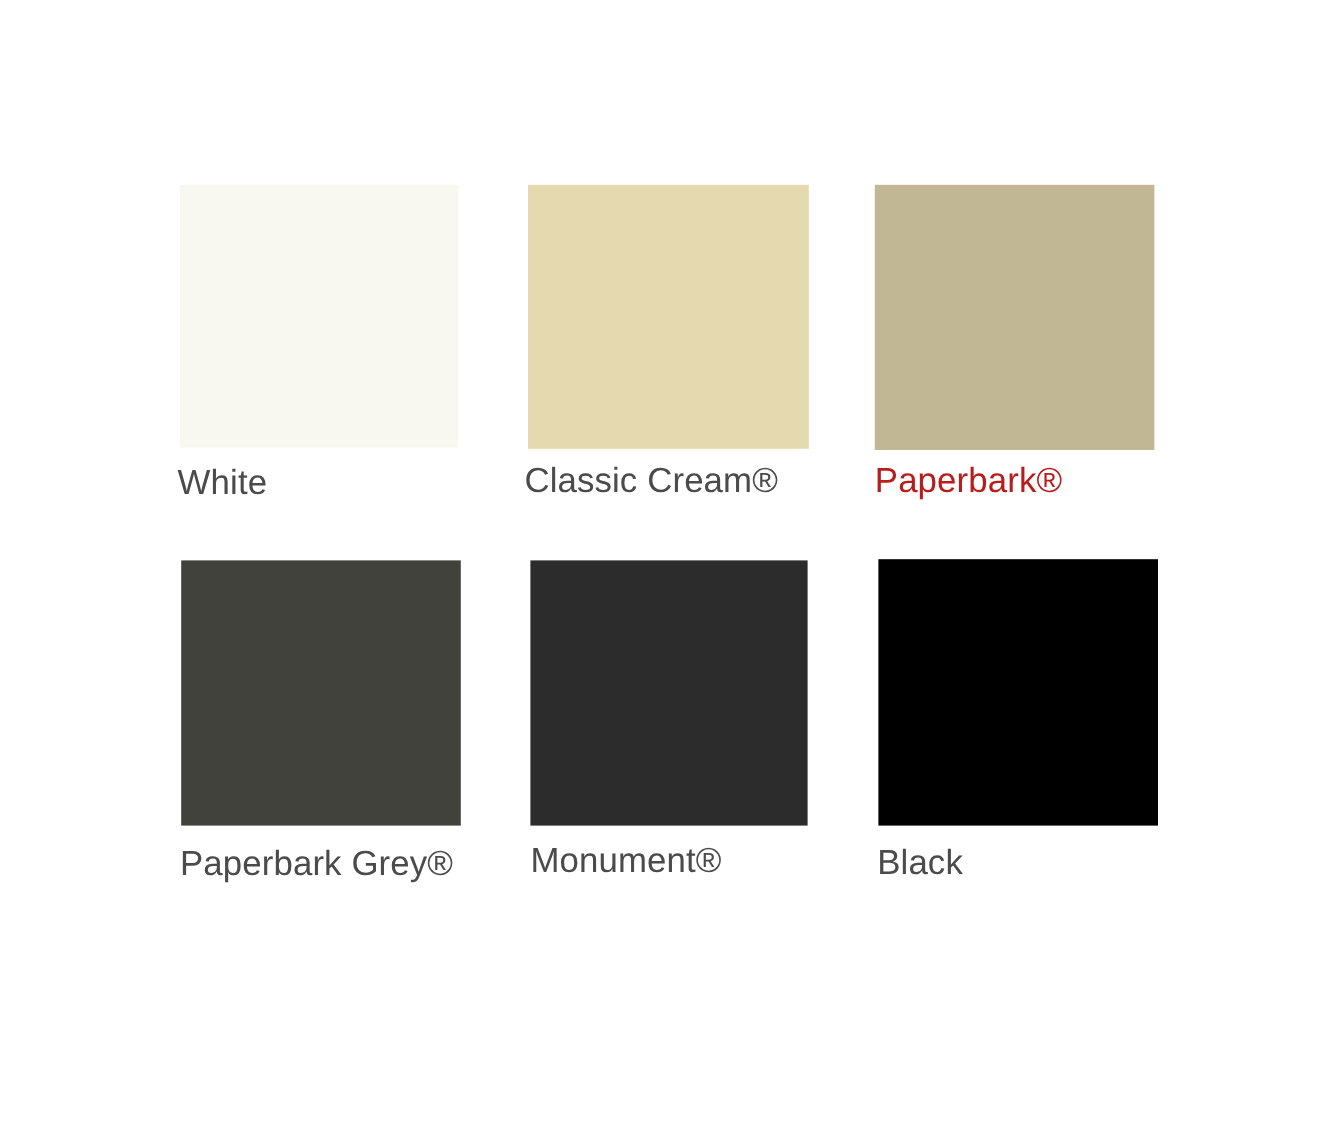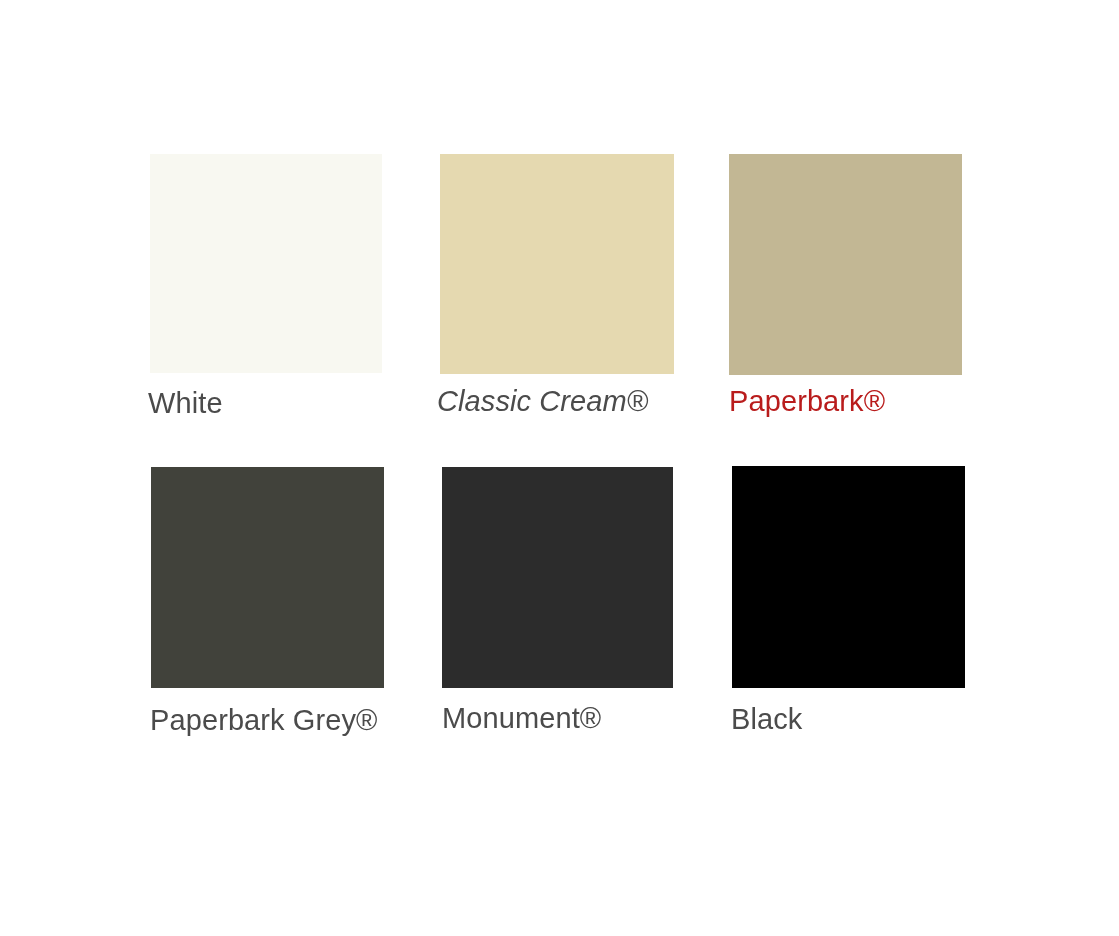--- a/index.html
+++ b/index.html
@@ -81,21 +81,21 @@
     <div class="swatch-chip-box chip-r1c1">
       <span class="swatch-chip" style="background-color: rgb(248, 248, 241);"></span>
     </div>
     <div class="swatch-label label-r1c1" style="color: rgb(75, 75, 75);">White</div>
   </div>
 
   <div class="swatch-item">
     <div class="swatch-chip-box chip-r1c2">
       <span class="swatch-chip" style="background-color: rgb(229, 217, 176);"></span>
     </div>
-    <div class="swatch-label label-r1c2" style="color: rgb(75, 75, 75); font-style: italic;">Classic Cream®</div>
+    <div class="swatch-label label-r1c2" style="color: rgb(75, 75, 75);">Classic Cream®</div>
   </div>
 
   <div class="swatch-item">
     <div class="swatch-chip-box chip-r1c3">
       <span class="swatch-chip" style="background-color: rgb(194, 183, 148);"></span>
     </div>
     <div class="swatch-label label-r1c3" style="color: #b91c1c;">Paperbark®</div>
   </div>
 
   <div class="swatch-item">

